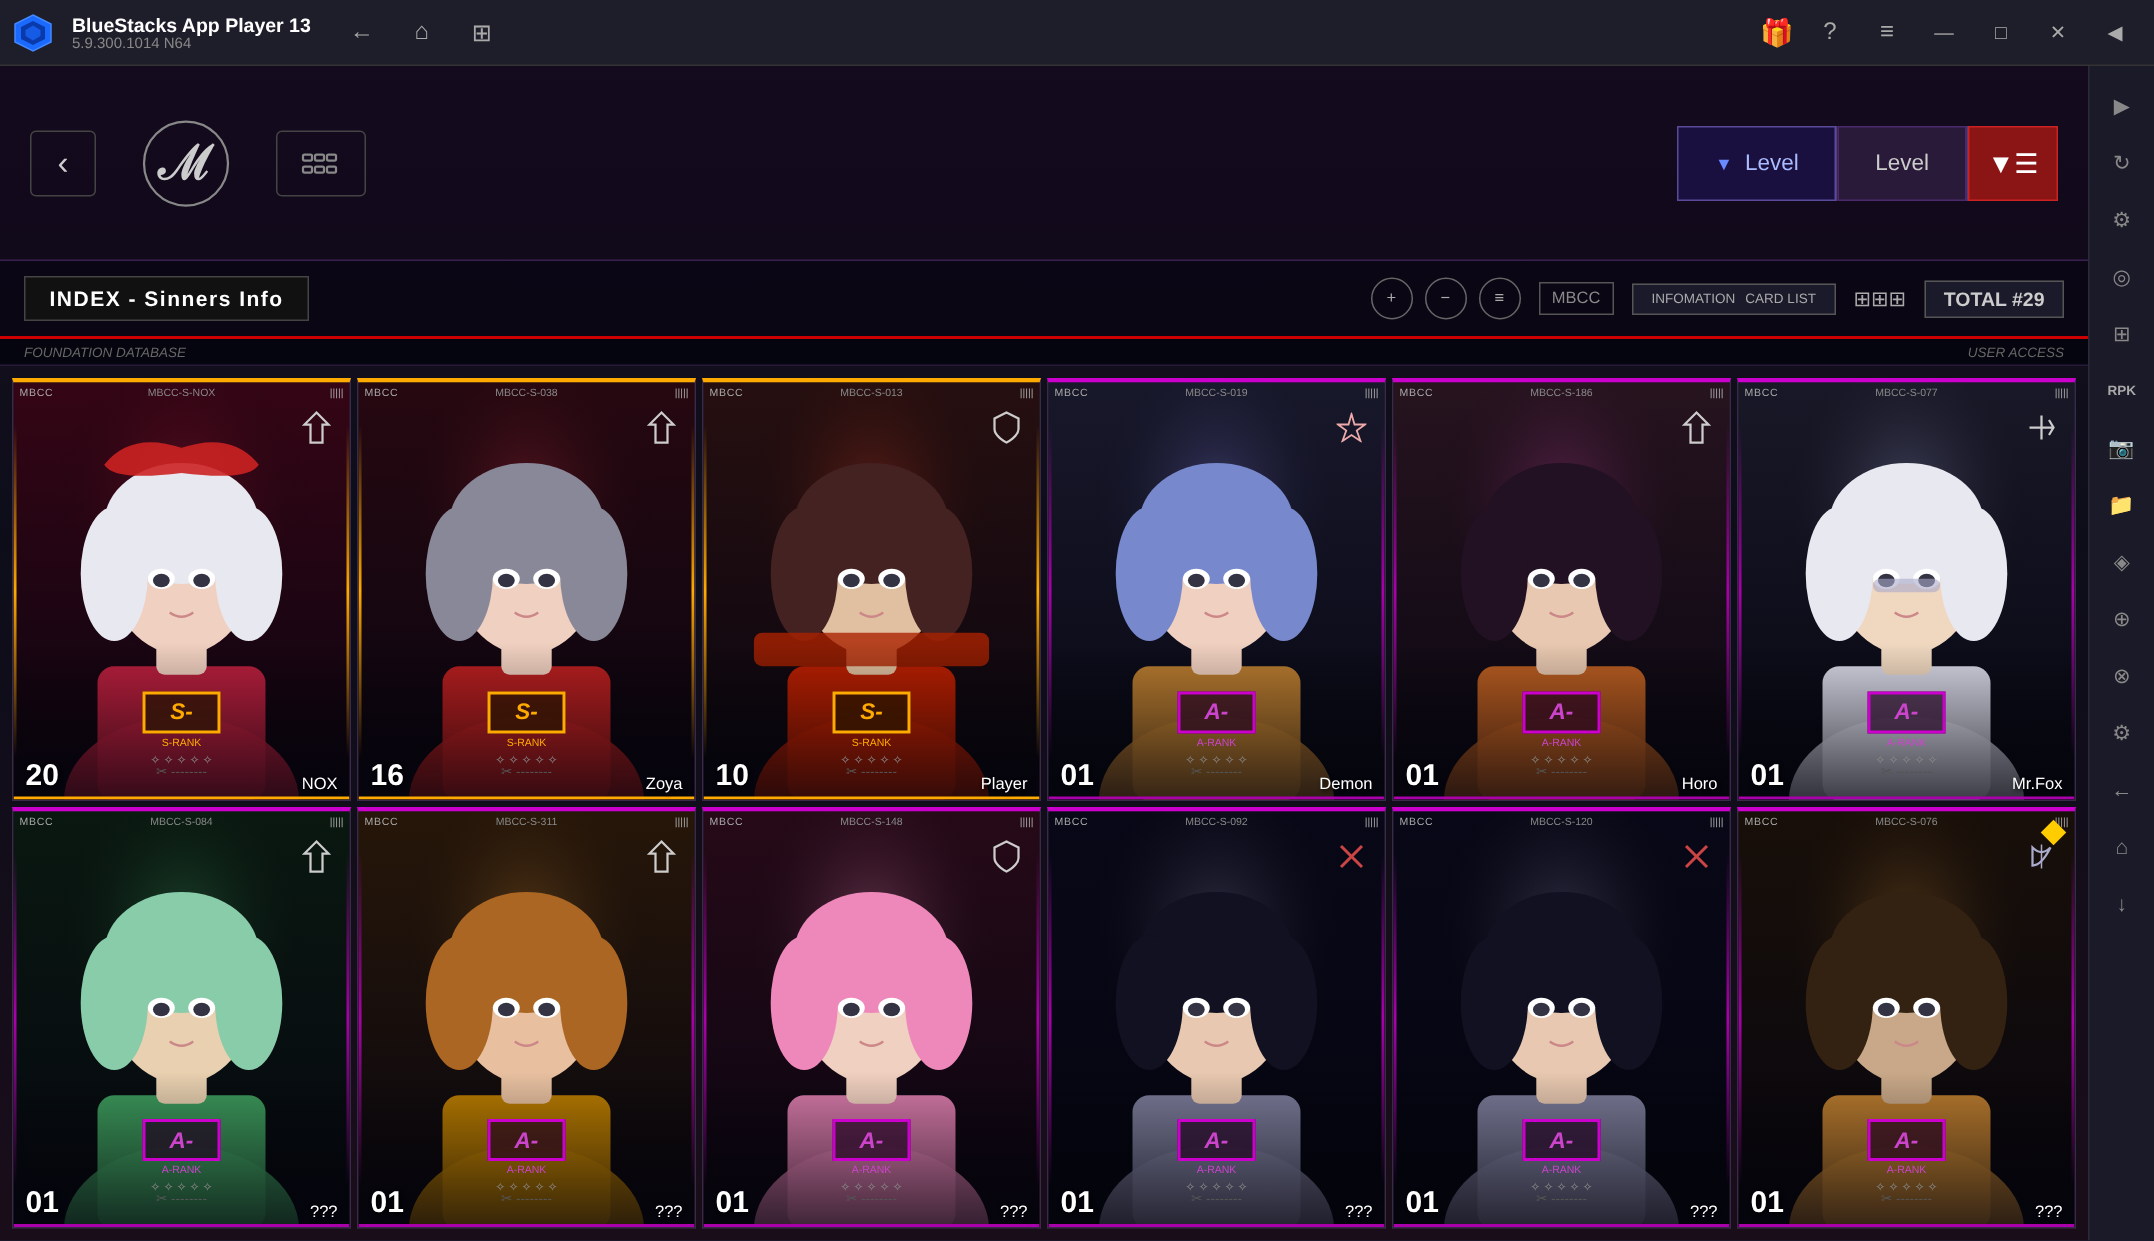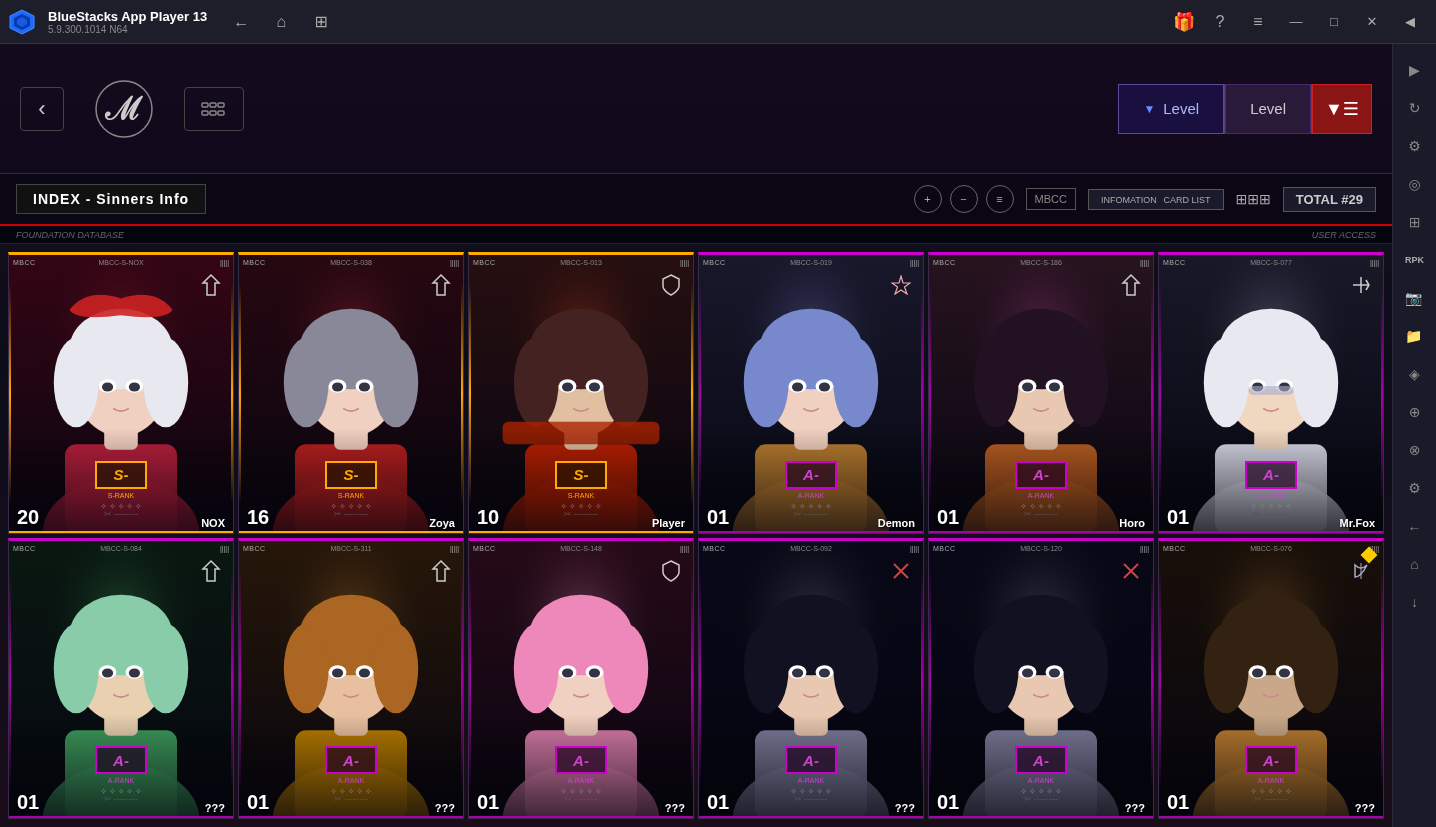--- a/index.html
+++ b/index.html
@@ -303,21 +303,21 @@
     .card-level {
       position: absolute;
       bottom: 4px; left: 8px;
       color: #fff; font-size: 20px; font-weight: bold;
       z-index: 10;
       text-shadow: 1px 1px 3px #000;
     }
     .card-name {
       position: absolute;
       bottom: 4px; right: 8px;
-      color: #fff; font-size: 11px; font-weight: bold;
+      color: #fff; font-size: 11px; font-weight: normal;
       z-index: 10;
       text-shadow: 1px 1px 3px #000;
     }
 
     
     .char-nox { background: linear-gradient(180deg, #3a1520 20%, #1a0a10 100%); }
     .char-zoya { background: linear-gradient(180deg, #2a0a10 20%, #150508 100%); }
     .char-demon { background: linear-gradient(180deg, #2a1010 20%, #100808 100%); }
     .char-hecate { background: linear-gradient(180deg, #1a1a30 20%, #0a0a1a 100%); }
     .char-horo { background: linear-gradient(180deg, #2a1515 20%, #150a0a 100%); }

